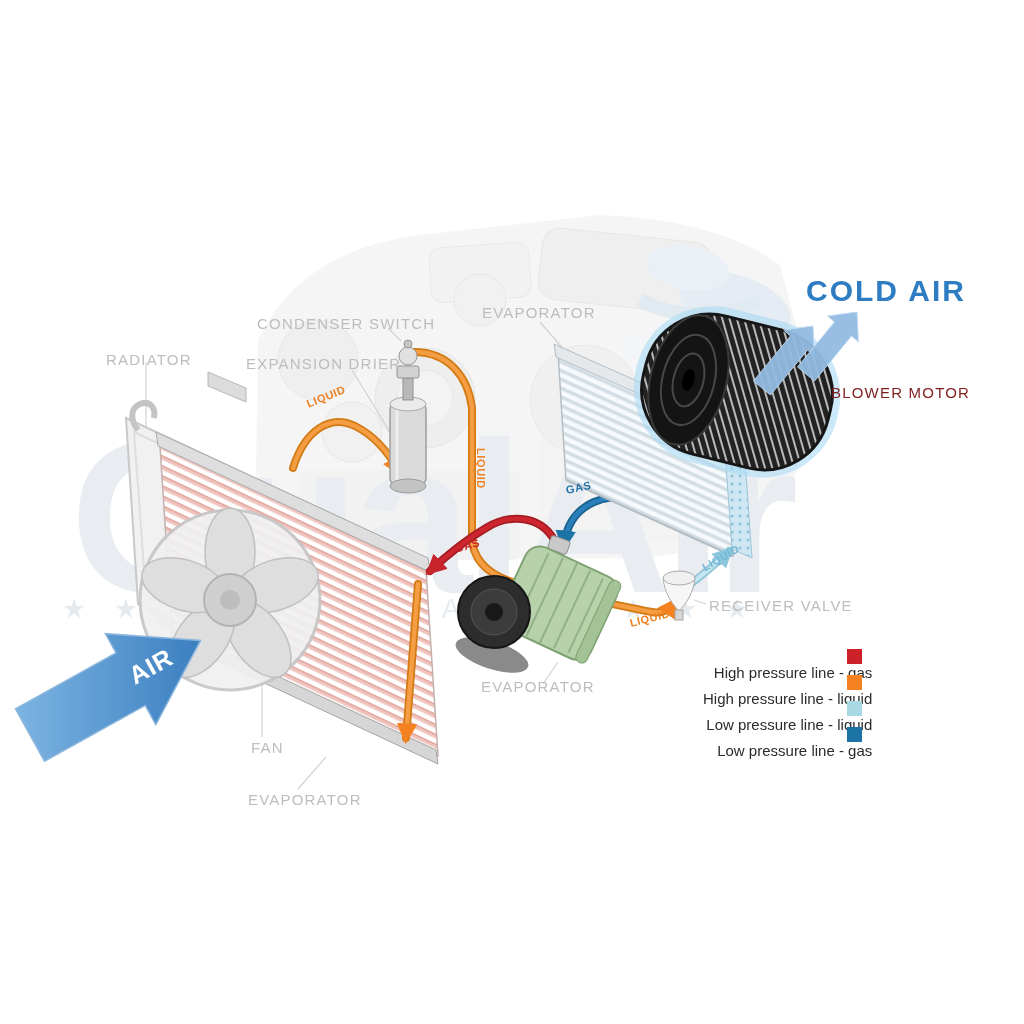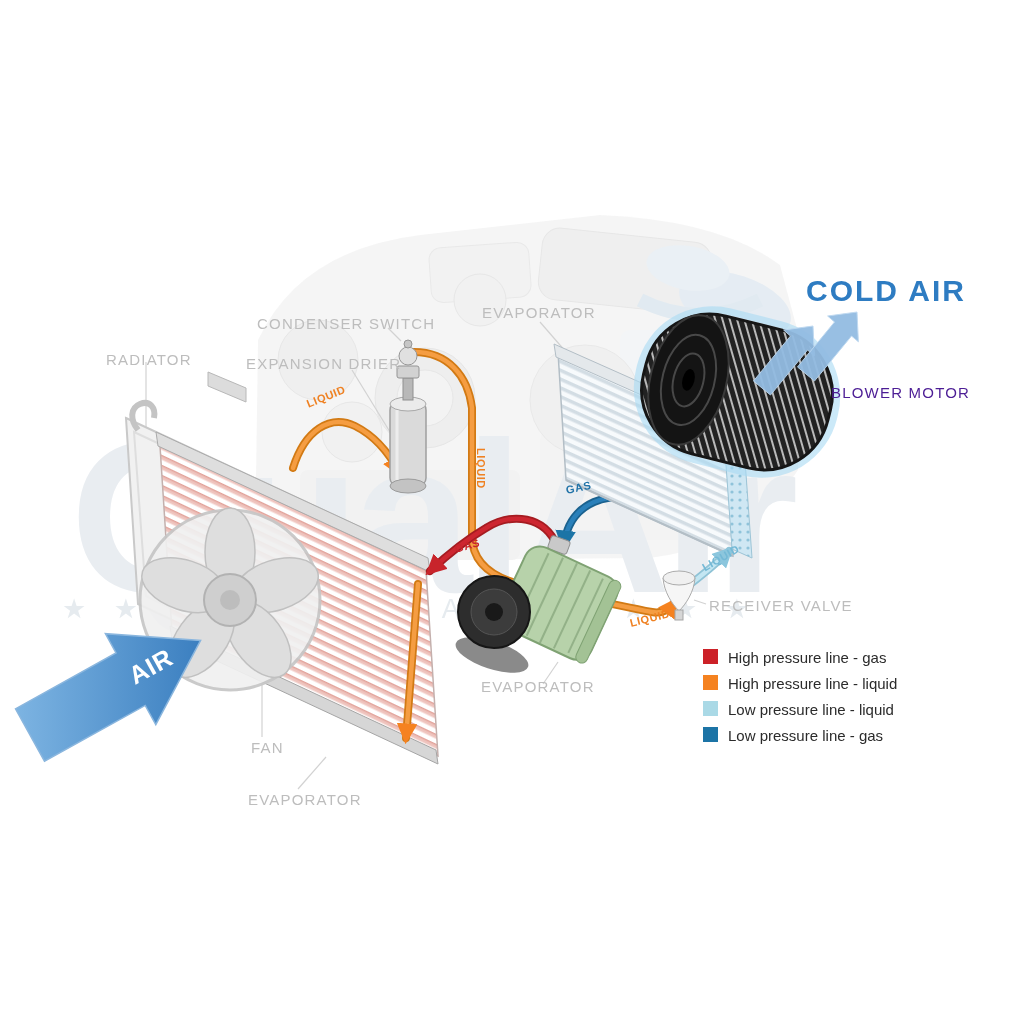--- a/index.html
+++ b/index.html
@@ -1,32 +1,32 @@
 <!DOCTYPE html>
 <html><head>
 <meta charset="utf-8">
 <style>
   html,body{margin:0;padding:0;background:#fff;}
   #stage{position:relative;width:1024px;height:1024px;background:#ffffff;
          font-family:"Liberation Sans",sans-serif;overflow:hidden;}
   #diagram-svg{position:absolute;left:0;top:0;}
   .lbl{position:absolute;color:#bdbdbd;font-size:15px;letter-spacing:1.2px;
        white-space:nowrap;}
-  .lbl-dark{color:#4c1d95;}
+  .lbl-dark{color:#7f1d1d;}
   .lbl-cold{color:#2e7cc2;font-weight:bold;font-size:30px;letter-spacing:2px;}
   .pipe-lbl{position:absolute;font-weight:bold;font-size:11px;letter-spacing:.6px;
             white-space:nowrap;transform-origin:0 50%;}
   .pl-orange{color:#ef8122;}
   .pl-red{color:#c8242b;}
   .pl-dblue{color:#2173a8;}
   .pl-lblue{color:#74b9d6;}
   .air-text{position:absolute;left:128px;top:652px;color:#ffffff;font-weight:bold;
             font-size:25px;letter-spacing:1px;transform:rotate(-29deg);}
   #legend{position:absolute;left:703px;top:649px;}
-  .legend-row{display:flex;align-items:flex-start;height:16px;margin-bottom:10px;}
+  .legend-row{display:flex;align-items:flex-end;height:16px;margin-bottom:10px;flex-direction:column;}
   .legend-swatch{width:15px;height:15px;margin-right:10px;flex:0 0 15px;}
   .legend-label{font-size:15px;color:#2b2b2b;}
 </style>
 </head>
 <body>
 
 <div id="stage">
 
 <svg id="diagram-svg" width="1024" height="1024" viewBox="0 0 1024 1024">
   <defs>

